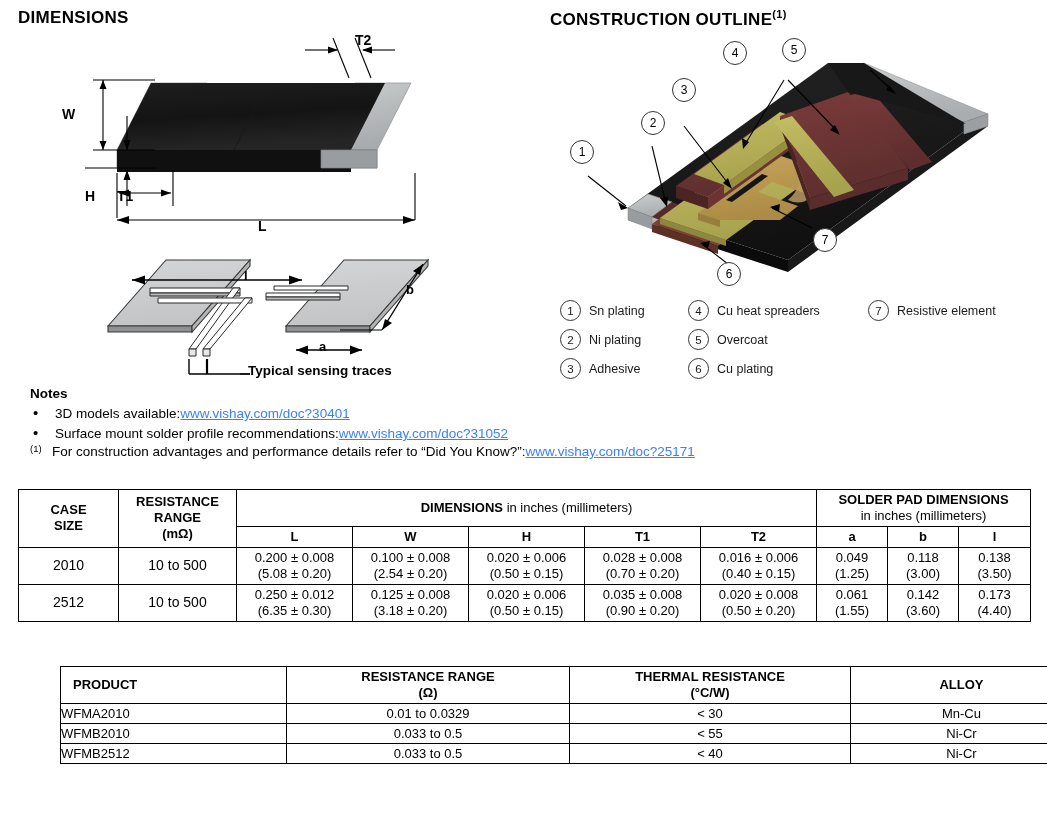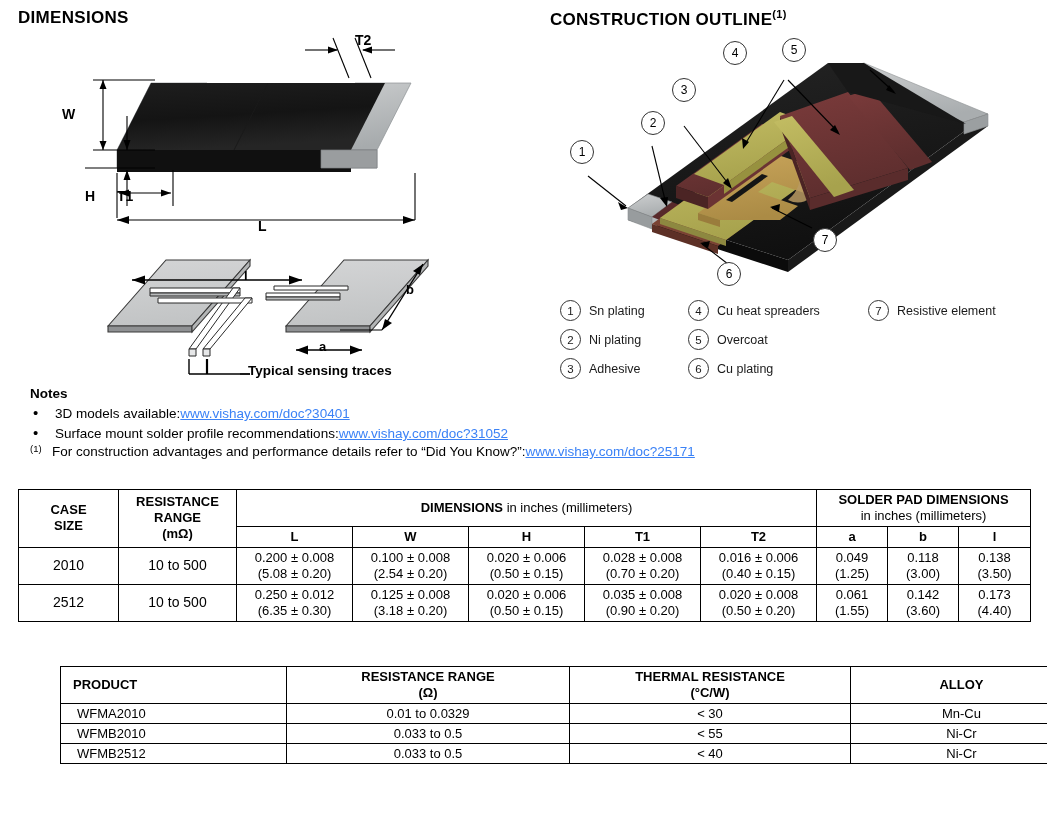--- a/index.html
+++ b/index.html
@@ -91,21 +91,21 @@
   }
   table.dt th { font-weight: bold; }
   .hdr-sub { font-weight: normal; }
   .cellline { display: block; line-height: 1.24; }
   .tbl1 th { font-size: 13.5px; line-height: 1.2; }
   .tbl1 td { font-size: 13.5px; line-height: 1.24; }
   .tbl1 .leftcell { font-size: 14px; }
 
   .tbl2 th { font-size: 13.5px; line-height: 1.25; }
   .tbl2 td { font-size: 13.5px; }
-  .tbl2 td.prod { text-align: left; padding-left: 16px; }
+  .tbl2 td.prod { text-align: left; padding-left: 0; }
 
   
   svg { display: block; }
 </style>
 </head>
 <body>
 
 <div class="abs section-title" style="left:18px; top:8px;">DIMENSIONS</div>
 
 <div class="abs" style="left:55px; top:28px;">

